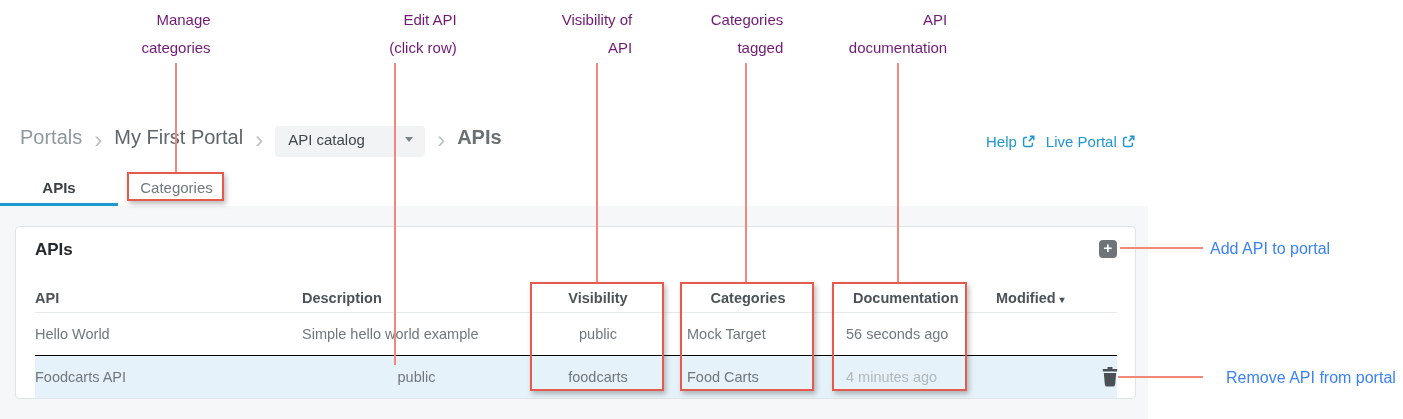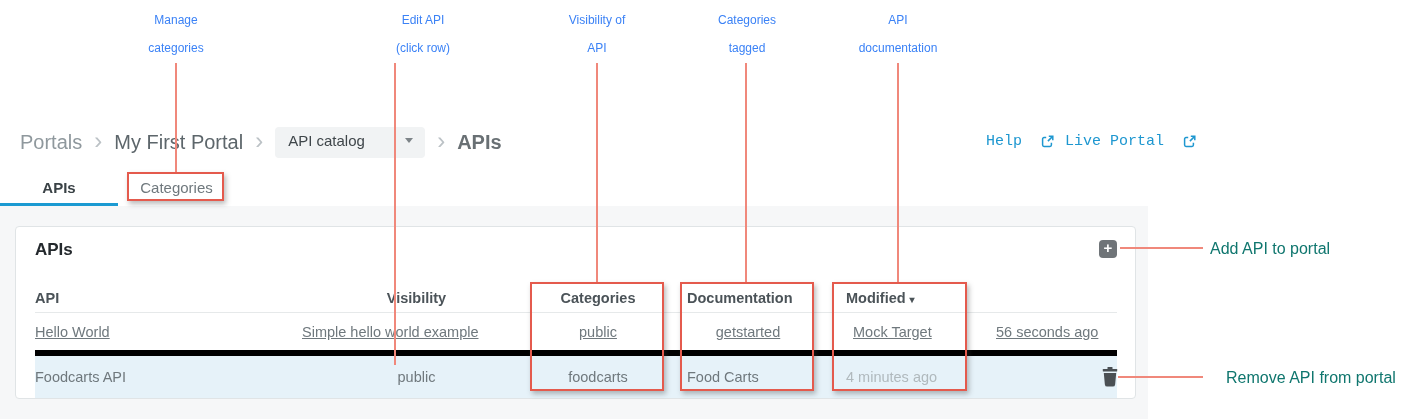--- a/index.html
+++ b/index.html
@@ -10,31 +10,31 @@
     height: 419px;
     background: #ffffff;
     font-family: "Liberation Sans", sans-serif;
     overflow: hidden;
   }
 
   
   .ann-label {
     position: absolute;
     transform: translateX(-50%);
-    text-align: center;
-    font-size: 12px;
+    text-align: right;
+    font-size: 15px;
     line-height: 28px;
-    color: #3b82f6;
+    color: #701a75;
     white-space: nowrap;
     z-index: 8;
   }
   .ann-side-label {
     position: absolute;
     font-size: 16px;
-    color: #0f766e;
+    color: #3b82f6;
     white-space: nowrap;
     z-index: 8;
   }
   .ann-vline {
     position: absolute;
     width: 2px;
     background: #f0887b;
     z-index: 7;
   }
   .ann-hline {
@@ -51,21 +51,21 @@
     background: transparent;
   }
 
   
   .breadcrumb {
     position: absolute;
     left: 20px;
     top: 126px;
     height: 32px;
     display: flex;
-    align-items: center;
+    align-items: flex-start;
   }
   .crumb-portals { font-size: 20px; color: #8f989d; }
   .crumb-sep {
     font-size: 24px;
     color: #bcc2c6;
     padding: 0 12px 3px 12px;
     font-weight: 400;
   }
   .crumb-portal-name { font-size: 20px; color: #5d666b; }
   .crumb-dropdown {
@@ -92,21 +92,21 @@
   .header-links {
     position: absolute;
     left: 986px;
     top: 133px;
     display: flex;
     align-items: center;
     gap: 11px;
     font-size: 15px;
     color: #1e97d0;
   }
-  .hlink { display: flex; align-items: center; gap: 19px; cursor: pointer; font-family: Liberation Mono, monospace; }
+  .hlink { display: flex; align-items: center; gap: 5px; cursor: pointer; }
 
   
   .tabbar {
     position: absolute;
     left: 0; top: 172px;
     width: 1403px; height: 34px;
   }
   .tab {
     position: absolute;
     top: 0; height: 31px;
@@ -172,21 +172,21 @@
     position: relative;
   }
   .thead {
     height: 29px;
     border-bottom: 1px solid #e6e9ea;
     font-size: 14.5px;
     font-weight: bold;
     color: #4b5358;
   }
   .tbody-row { font-size: 14.5px; color: #6f787d; cursor: pointer; }
-  .row-1 { height: 43px; border-bottom: 6px solid #000000; text-decoration: underline; }
+  .row-1 { height: 43px; border-bottom: 1px solid #000000; }
   .row-2 { height: 42px; background: #e6f2f9; }
   .cell-center { text-align: center; }
   .cell-doc { padding-left: 22px; }
   .cell-mod { padding-left: 15px; }
   .cell-mod-faded { color: #b0b9bd; }
   .sort-caret { font-size: 10px; color: #4b5358; margin-left: 4px; }
   .trash-btn {
     position: absolute;
     right: -1px;
     top: 11px;
@@ -241,33 +241,33 @@
   </div>
 
   <div class="panel">
     <div class="panel-title">APIs</div>
     <div class="add-btn">+</div>
 
     <div class="table">
 
       <div class="trow thead">
         <div>API</div>
+        <div>Description</div>
         <div class="cell-center">Visibility</div>
         <div class="cell-center">Categories</div>
         <div class="cell-doc">Documentation</div>
         <div class="cell-mod">
           <span>Modified</span><span class="sort-caret">▾</span>
         </div>
       </div>
 
       <div class="trow tbody-row row-1">
         <div>Hello World</div>
         <div>Simple hello world example</div>
         <div class="cell-center">public</div>
-        <div class="cell-center">getstarted</div>
         <div class="cell-doc">Mock Target</div>
         <div class="cell-mod">56 seconds ago</div>
       </div>
 
       <div class="trow tbody-row row-2">
         <div>Foodcarts API</div>
         <div class="cell-center">public</div>
         <div class="cell-center">foodcarts</div>
         <div class="cell-doc">Food Carts</div>
         <div class="cell-mod cell-mod-faded">4 minutes ago</div>

